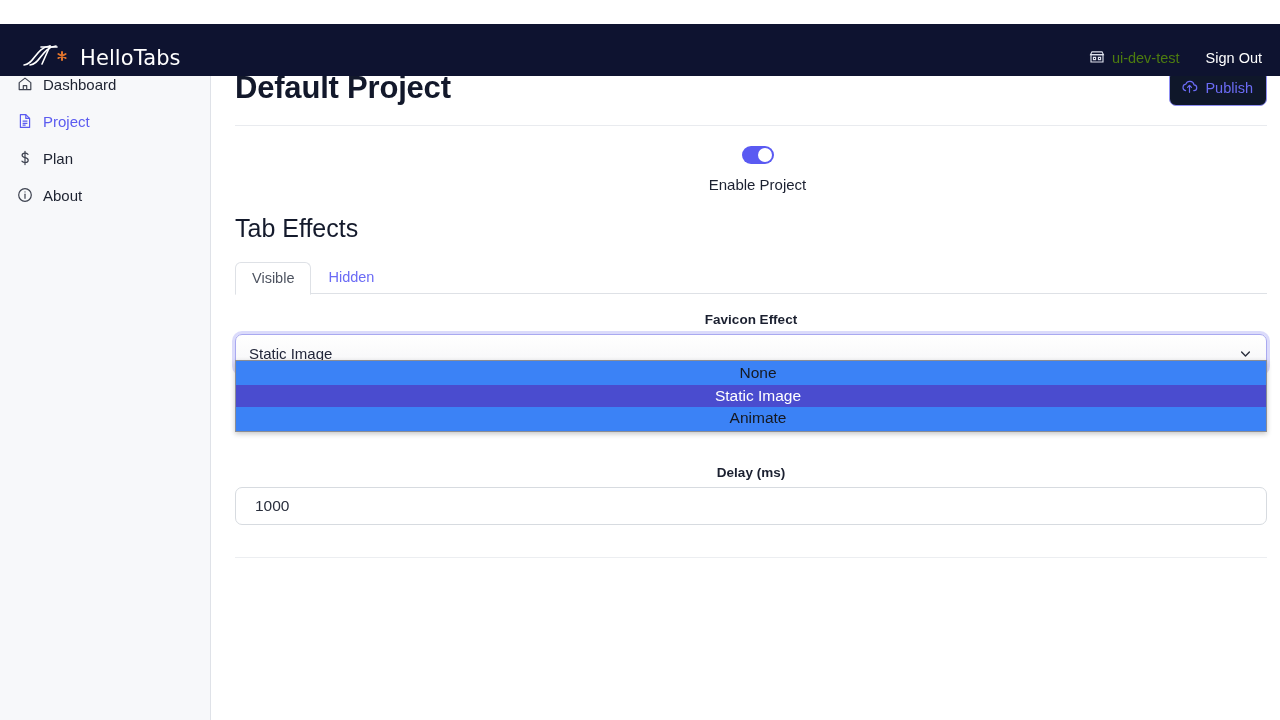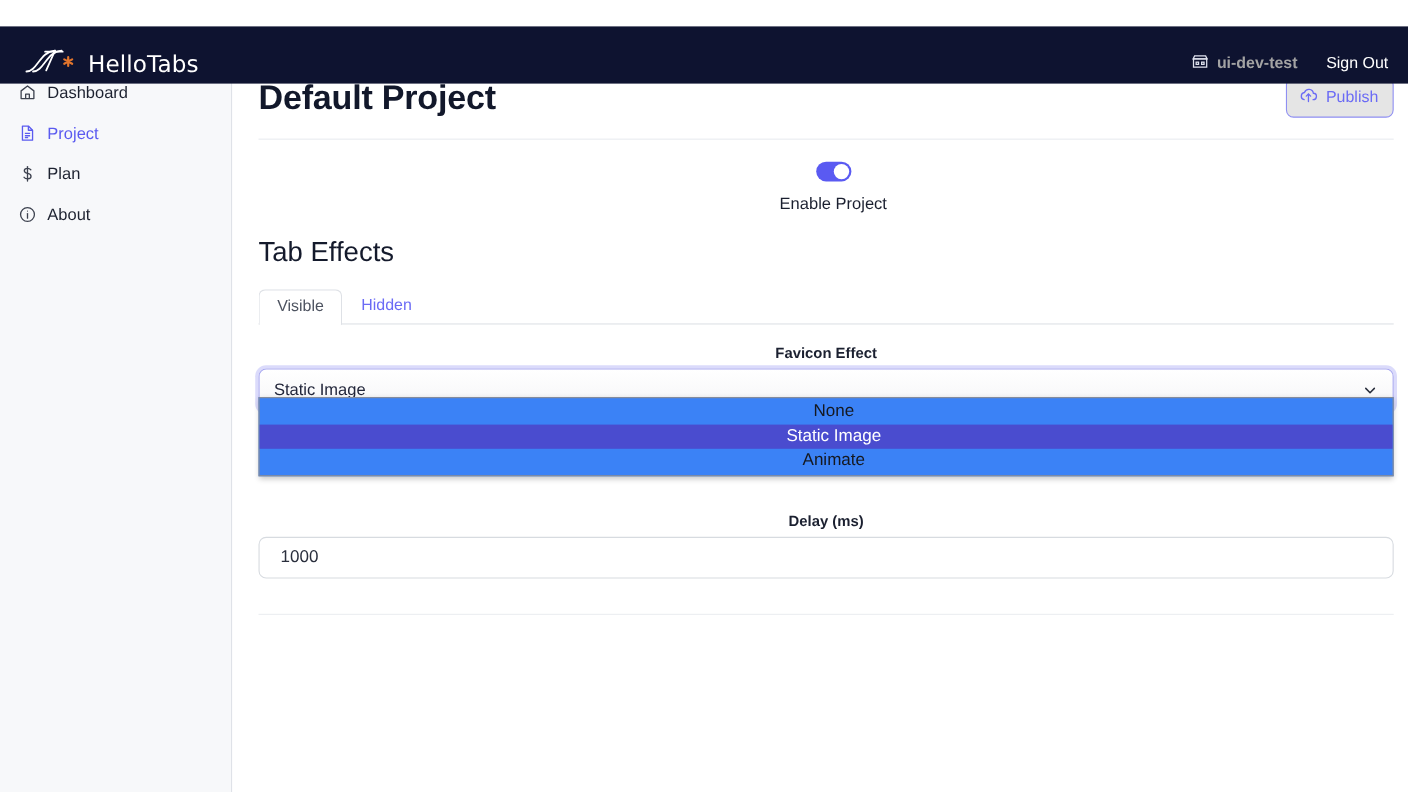--- a/index.html
+++ b/index.html
@@ -42,24 +42,23 @@
   }
   .nav-right {
     display: flex;
     align-items: center;
     gap: 26px;
   }
   .nav-user {
     display: flex;
     align-items: center;
     gap: 7px;
-    color: #a3a3a3;
+    color: #4d7c0f;
     font-size: 14.5px;
     cursor: pointer;
-    font-weight: bold;
   }
   .nav-signout {
     color: #ffffff;
     font-size: 14.5px;
     cursor: pointer;
   }
 
   
   .sidebar {
     position: absolute;
@@ -107,21 +106,21 @@
     color: #12182b;
     letter-spacing: -0.2px;
   }
   .publish-btn {
     display: flex;
     align-items: center;
     gap: 7px;
     border: 1px solid #8f8ff2;
     border-radius: 7px;
     color: #6b6bf5;
-    background: #e5e5e5;
+    background: #0f172a;
     font-size: 14.5px;
     padding: 7px 13px 7px 11px;
     cursor: pointer;
   }
   .head-rule {
     margin: 19px 13px 0 24px;
     height: 1px;
     background: #e9ebef;
   }
 

